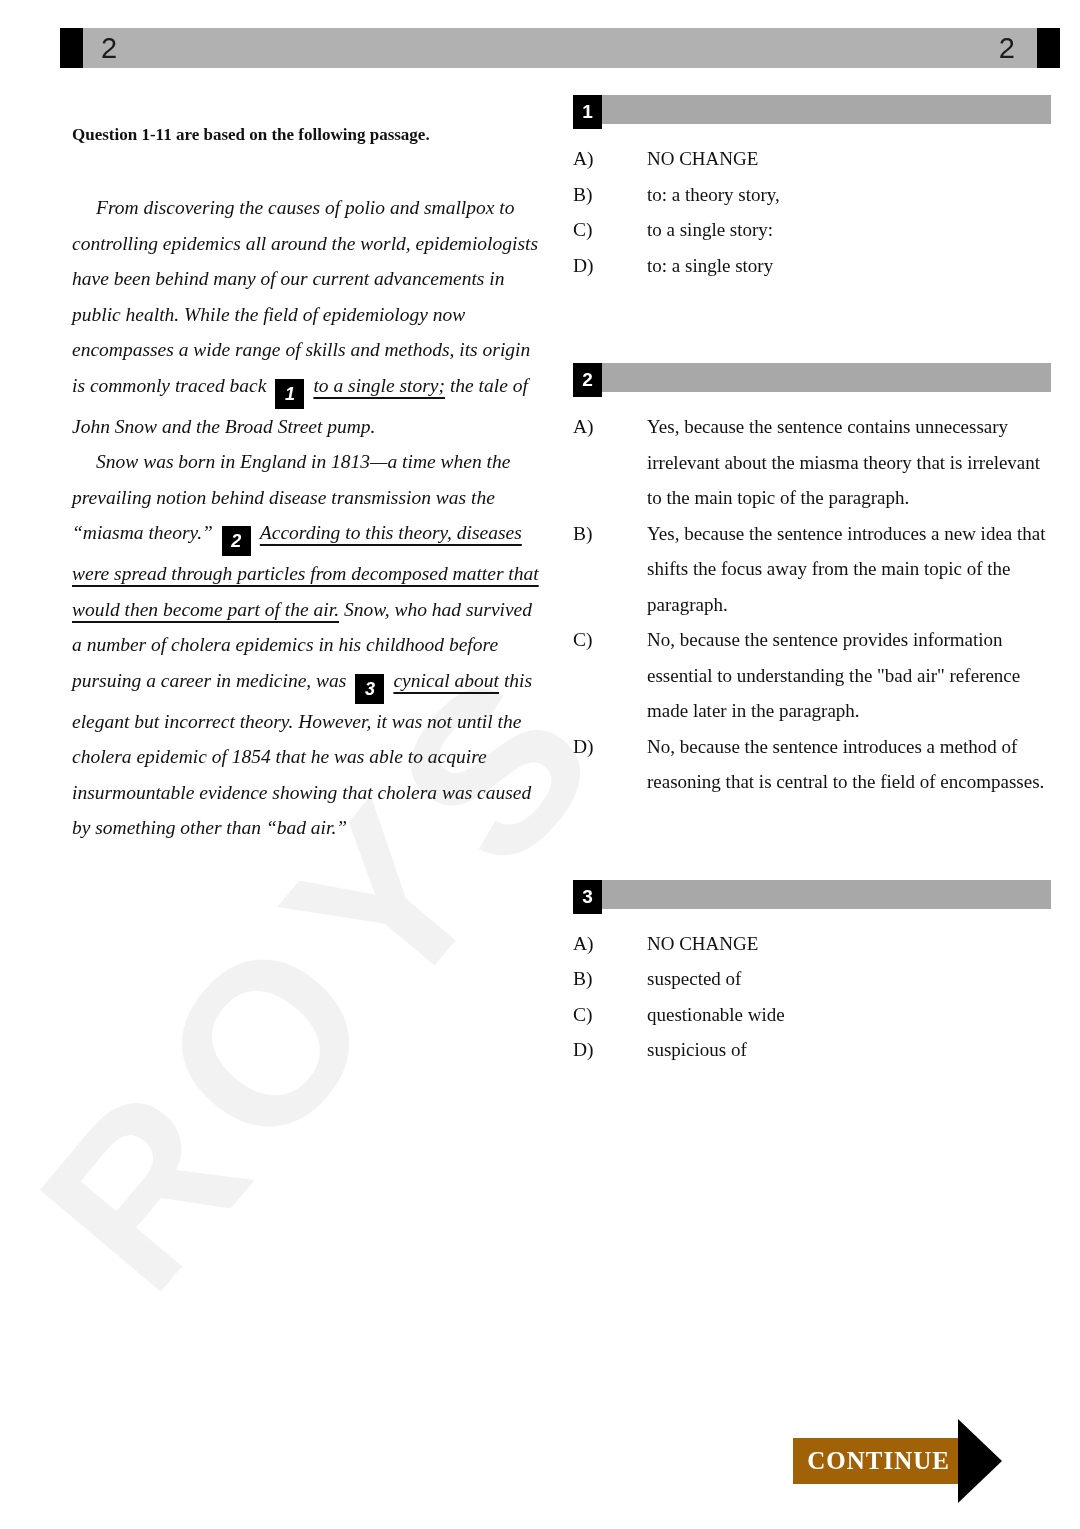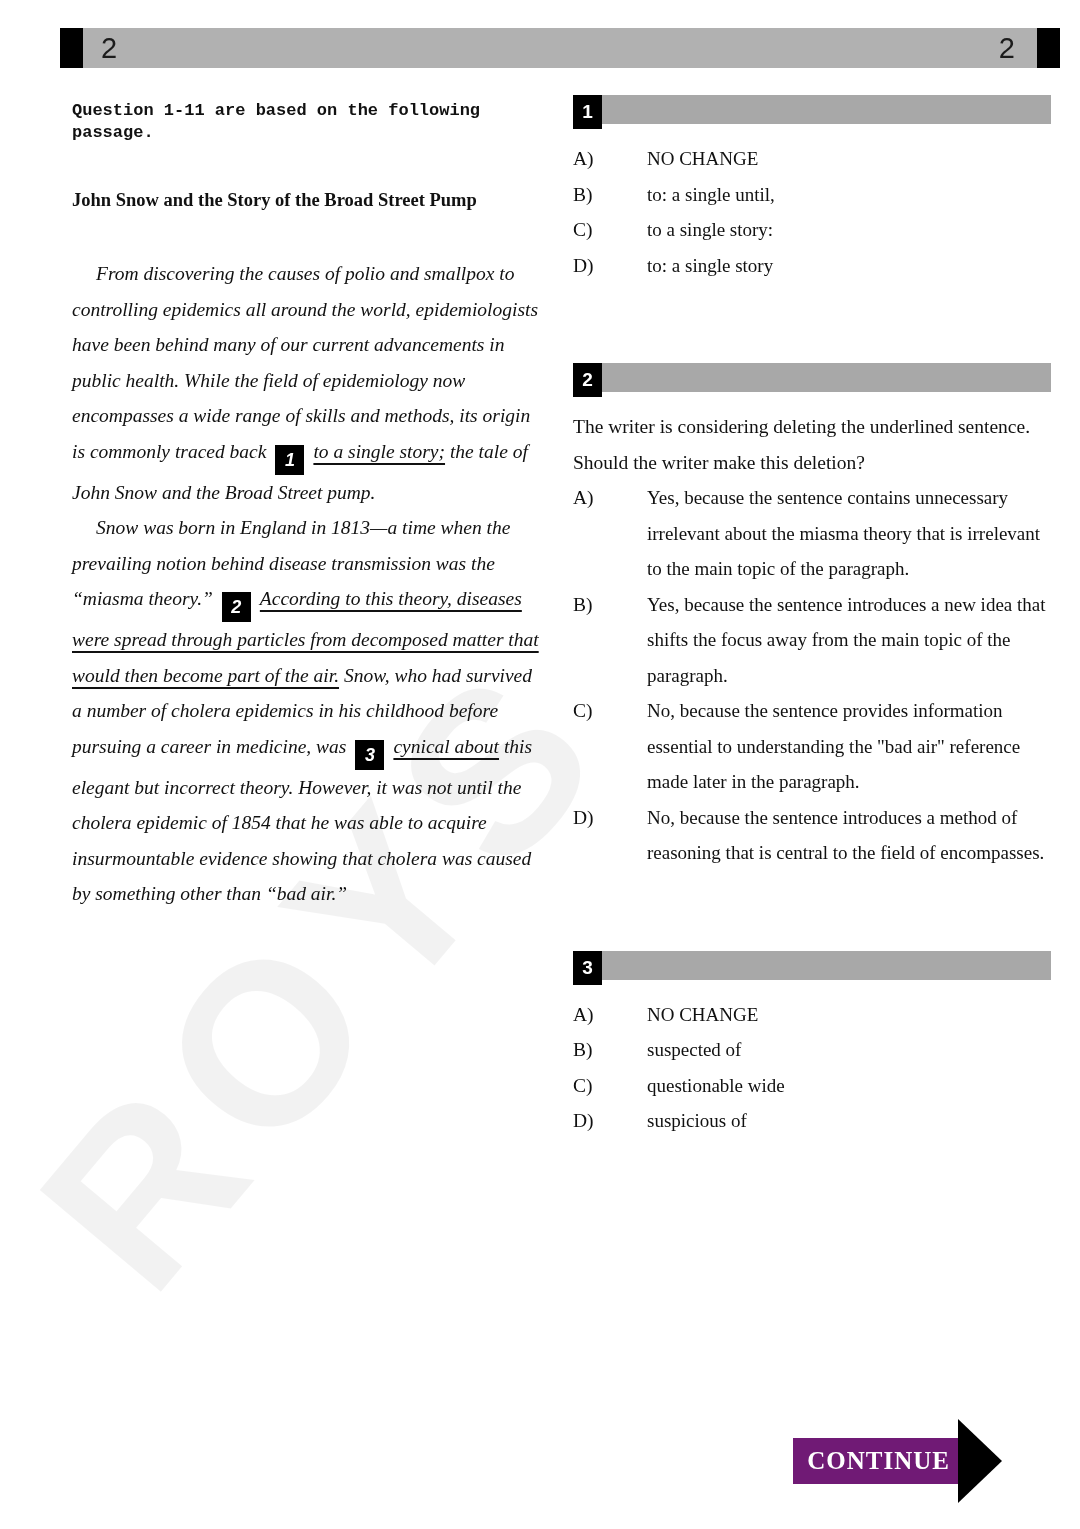--- a/index.html
+++ b/index.html
@@ -46,23 +46,24 @@
 
   
   .col-left {
     position:absolute; left:72px; top:100px; width:470px; z-index:1;
   }
   .col-right {
     position:absolute; left:573px; top:95px; width:478px; z-index:1;
   }
 
   .directions {
-    font-family:Liberation Mono, monospace;
+    font-family:Liberation Serif, serif;
     font-weight:bold; font-size:17px; line-height:22px;
     margin-bottom:44px;
+    margin-top:24px;
   }
   .passage-title {
     font-weight:bold; font-size:18.5px; line-height:24px;
     margin-bottom:44px;
   }
   .para {
     font-size:19.5px; line-height:35.5px;
     text-indent:24px;
     font-style:italic;
   }
@@ -99,21 +100,21 @@
   .option-label { width:30px; flex:none; font-size:19.5px; line-height:35.5px; }
   .option-text { flex:1; font-size:19px; line-height:35.5px;margin-left:44px; }
 
   
   .continue {
     position:absolute; right:78px; bottom:26px;
     display:flex; align-items:center;
     z-index:2;
   }
   .continue-bar {
-    background:#701a75; color:#fff;
+    background:#a16207; color:#fff;
     font-family:"Liberation Serif", serif;
     font-weight:bold; font-size:25px;
     letter-spacing:1px;
     padding:9px 12px 9px 14px;
     line-height:28px;
   }
   .continue-arrow {
     width:0; height:0; flex:none;
     border-top:42px solid transparent;
     border-bottom:42px solid transparent;
@@ -129,57 +130,55 @@
 <header class="section-header">
   <div class="header-cap"></div>
   <span class="section-num left">2</span>
   <div class="header-spacer"></div>
   <span class="section-num right">2</span>
   <div class="header-cap"></div>
 </header>
 
 <section class="col-left">
   <p class="directions">Question 1-11 are based on the following passage.</p>
-  <h2 class="passage-title">John Snow and the Story of the Broad Street Pump</h2>
   <div id="passage-body">
       <p class="para"><span>From discovering the causes of polio and smallpox to controlling epidemics all around the world, epidemiologists have been behind many of our current advancements in public health. While the field of epidemiology now encompasses a wide range of skills and methods, its origin is commonly traced back</span><span class="marker">1</span><span class="underlined">to a single story;</span><span> the tale of John Snow and the Broad Street pump.</span></p>
       <p class="para"><span>Snow was born in England in 1813—a time when the prevailing notion behind disease transmission was the “miasma theory.”</span><span class="marker">2</span><span class="underlined">According to this theory, diseases were spread through particles from decomposed matter that would then become part of the air.</span><span> Snow, who had survived a number of cholera epidemics in his childhood before pursuing a career in medicine, was</span><span class="marker">3</span><span class="underlined">cynical about</span><span> this elegant but incorrect theory. However, it was not until the cholera epidemic of 1854 that he was able to acquire insurmountable evidence showing that cholera was caused by something other than “bad air.”</span></p>
     </div>
 </section>
 
 <section class="col-right">
   <div id="questions">
       <div class="question">
         <div class="q-header">
           <div class="q-numbox">1</div>
           <div class="q-graybar"></div>
         </div>
         <div class="option">
           <span class="option-label">A)</span>
           <span class="option-text">NO CHANGE</span>
         </div>
         <div class="option">
           <span class="option-label">B)</span>
-          <span class="option-text">to: a single until,</span>
+          <span class="option-text">to: a theory story,</span>
         </div>
         <div class="option">
           <span class="option-label">C)</span>
           <span class="option-text">to a single story:</span>
         </div>
         <div class="option">
           <span class="option-label">D)</span>
           <span class="option-text">to: a single story</span>
         </div>
       </div>
       <div class="question">
         <div class="q-header">
           <div class="q-numbox">2</div>
           <div class="q-graybar"></div>
         </div>
-        <div class="q-stem">The writer is considering deleting the underlined sentence. Should the writer make this deletion?</div>
         <div class="option">
           <span class="option-label">A)</span>
           <span class="option-text">Yes, because the sentence contains unnecessary irrelevant about the miasma theory that is irrelevant to the main topic of the paragraph.</span>
         </div>
         <div class="option">
           <span class="option-label">B)</span>
           <span class="option-text">Yes, because the sentence introduces a new idea that shifts the focus away from the main topic of the paragraph.</span>
         </div>
         <div class="option">
           <span class="option-label">C)</span>

